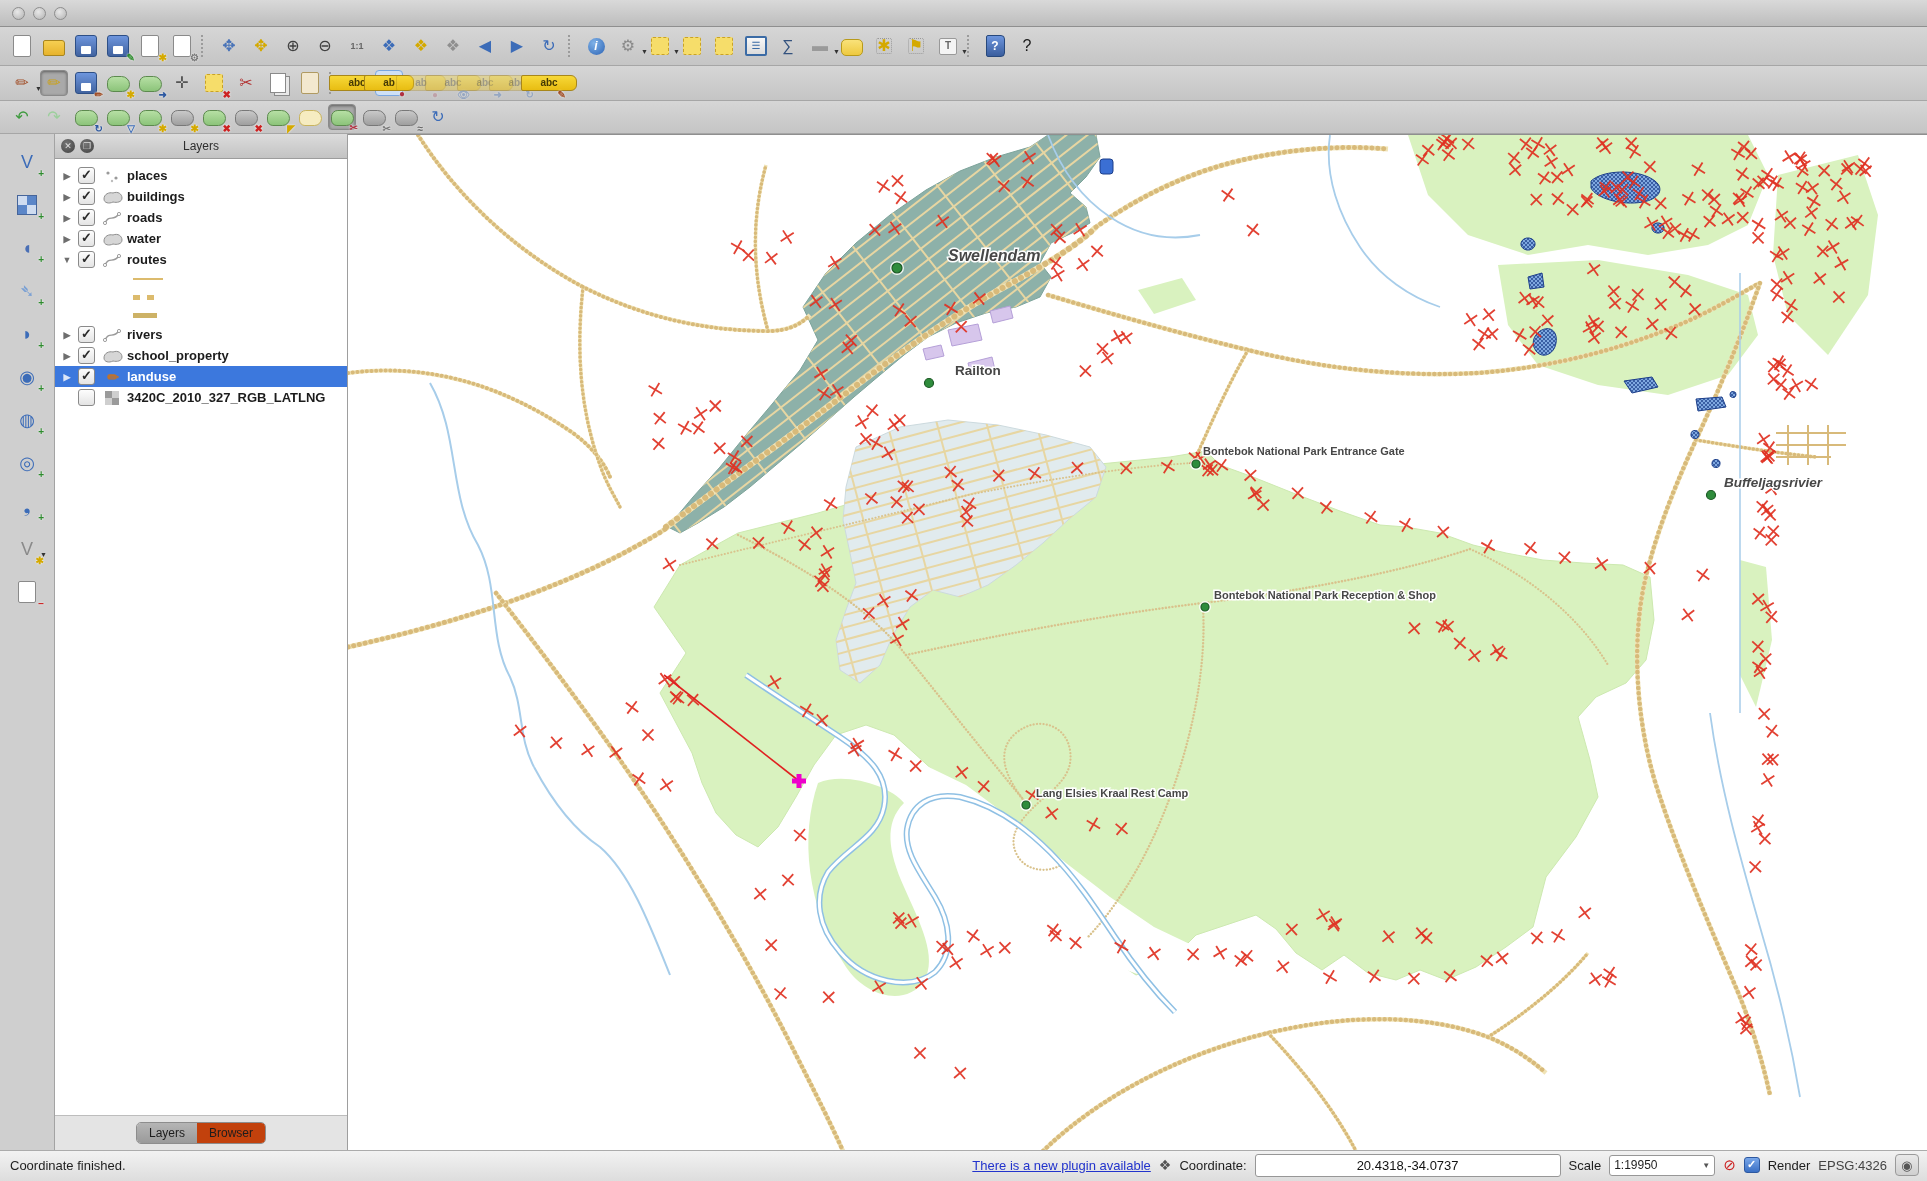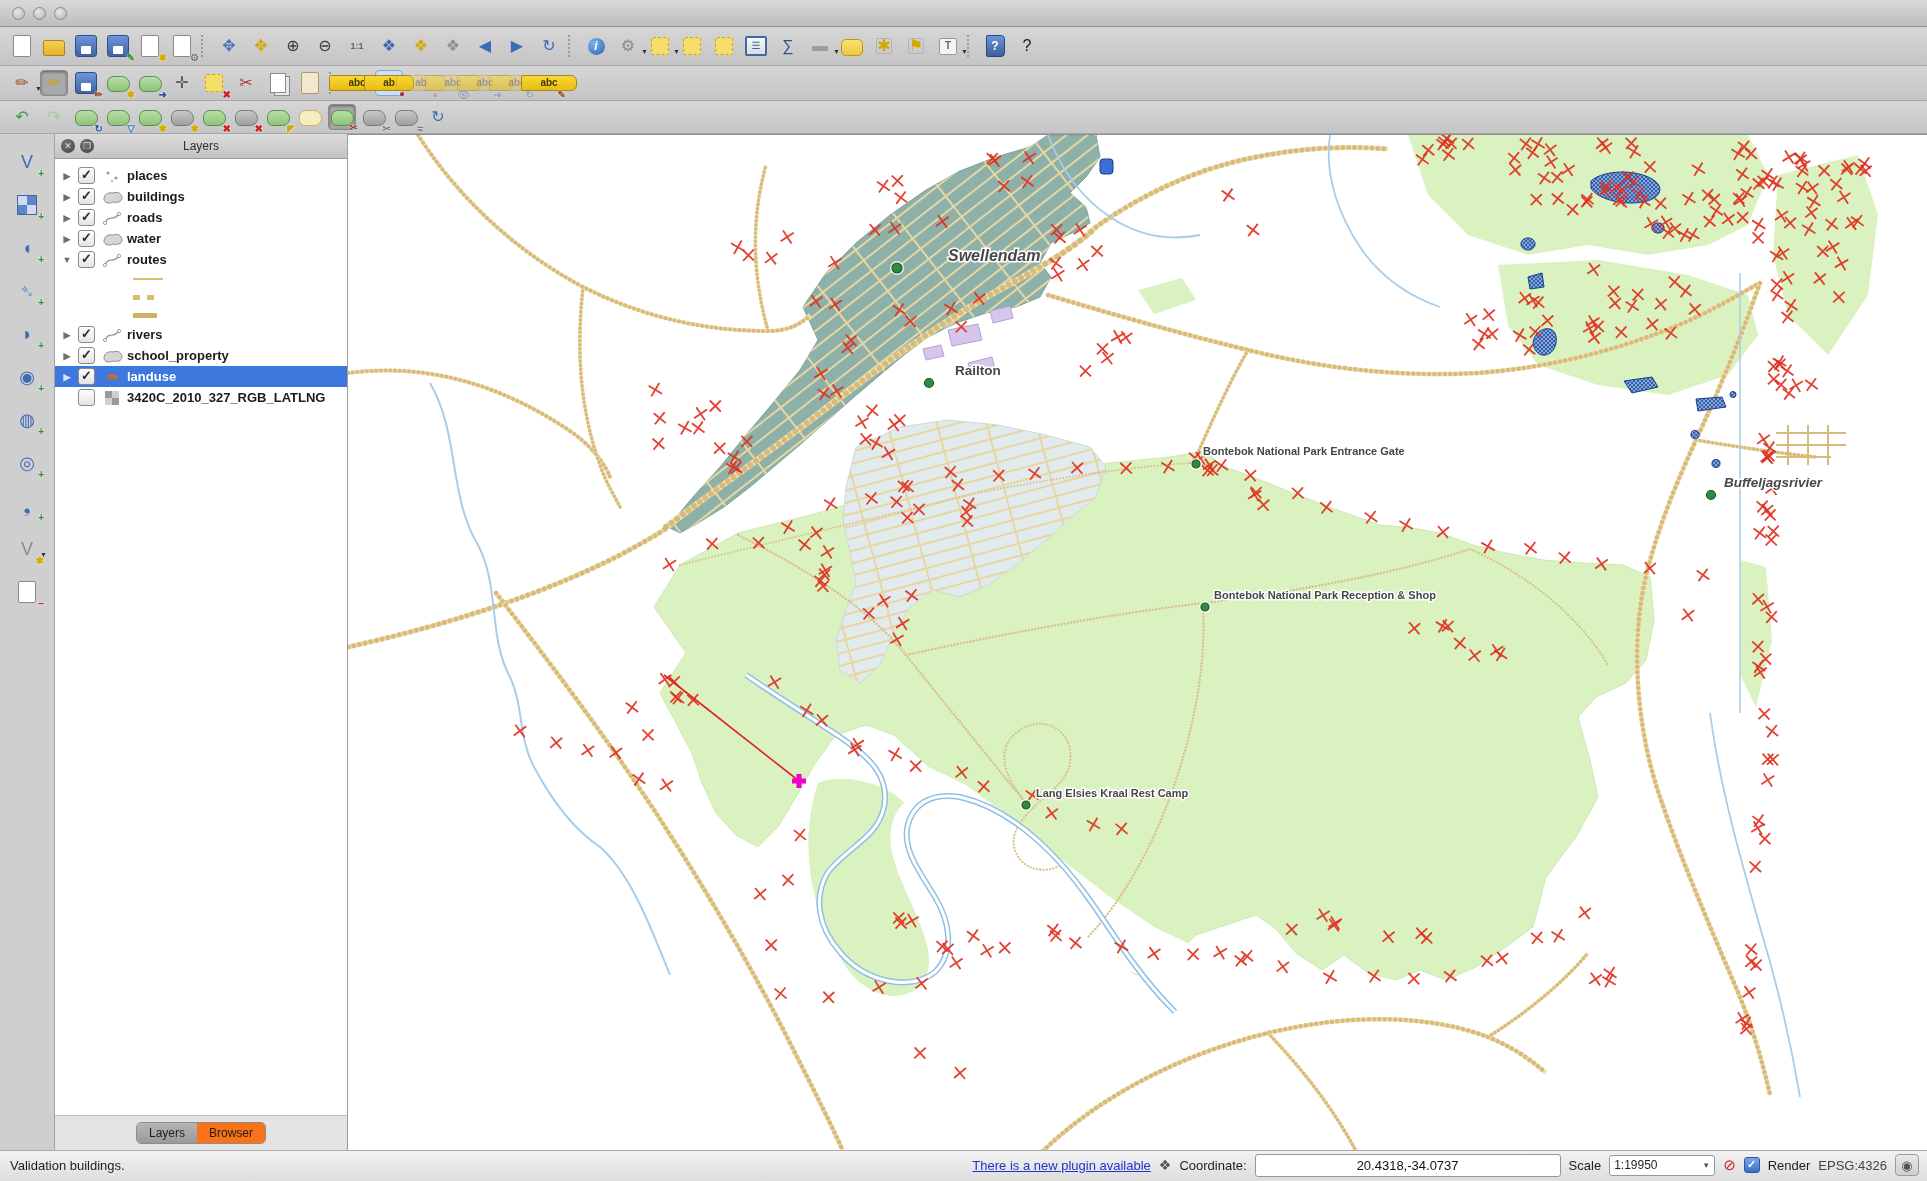--- a/index.html
+++ b/index.html
@@ -73,21 +73,21 @@
   .cbx{width:15px;height:15px;border:1px solid #8a8a8a;border-radius:3px;background:linear-gradient(#fdfdfd,#e4e4e4);
     margin:0 4px;flex:none;font-size:13px;line-height:13px;text-align:center;color:#2b2b2b;font-weight:bold;}
   .symcell{width:28px;display:flex;justify-content:center;flex:none;}
   .child-row{height:18px;display:flex;align-items:center;padding-left:78px;}
   .sw-thin{width:30px;height:2px;background:#dcbb6d;}
   .sw-dash{display:flex;gap:7px;}
   .sw-dash i{width:7px;height:5px;background:#dcbb6d;}
   .sw-thick{width:24px;height:5px;background:#cdb266;}
   .panel-tabs{flex:none;height:34px;background:#e4e4e4;border-top:1px solid #bdbdbd;display:flex;justify-content:center;align-items:center;}
   .tabseg{display:flex;border:1px solid #8d8d8d;border-radius:5px;overflow:hidden;background:#fff;}
-  .tabseg .tab{padding:3px 12px;font-size:12px;color:#1d1d1d;background:#f97316;}
+  .tabseg .tab{padding:3px 12px;font-size:12px;color:#1d1d1d;background:#c2410c;}
   .tabseg .tab.active{background:linear-gradient(#b5b5b5,#9a9a9a);}
   
   .map-canvas{position:absolute;left:348px;top:134px;right:0;bottom:31px;background:#fff;border-top:1px solid #8f8f8f;box-sizing:border-box;}
   .map-canvas svg{display:block;}
   
   .statusbar{position:absolute;left:0;bottom:0;width:100%;height:31px;background:linear-gradient(#f2f2f2,#dddddd);
     border-top:1px solid #ababab;box-sizing:border-box;display:flex;align-items:center;font-size:13px;color:#1e1e1e;padding:0 8px 2px 10px;}
   .statusbar .spacer{flex:1;}
   .sb-right{display:flex;align-items:center;gap:8px;}
   .sb-link{color:#2233cc;text-decoration:underline;margin-left:14px;}
@@ -1194,21 +1194,21 @@
           <text x="1376" y="352" fill="#474747" stroke="#ffffff" stroke-width="3" paint-order="stroke" font-family="&quot;Liberation Sans&quot;,sans-serif" font-size="13.5" font-weight="bold" font-style="italic">Buffeljagsrivier</text>
         </g>
         <g>
           <line x1="316" y1="540" x2="451" y2="646" stroke="#e02020" stroke-width="1.6"></line>
           <path d="M-7,0 H7 M0,-7 V7" transform="translate(451,646)" stroke="#ee00cc" stroke-width="5"></path>
         </g>
       </svg>
   </div>
 
   <div class="statusbar">
-    <span>Validation buildings.</span>
+    <span>Coordinate finished.</span>
     <span class="spacer"></span>
     <div class="sb-right">
       <span class="sb-link">There is a new plugin available</span>
       <span class="sb-ic">❖</span>
       <span>Coordinate:</span>
       <input class="sb-input" value="20.4318,-34.0737" style="">
       <span>Scale</span>
       <div class="sb-combo">
         <span>1:19950</span>
         <span class="arrow">▼</span>

